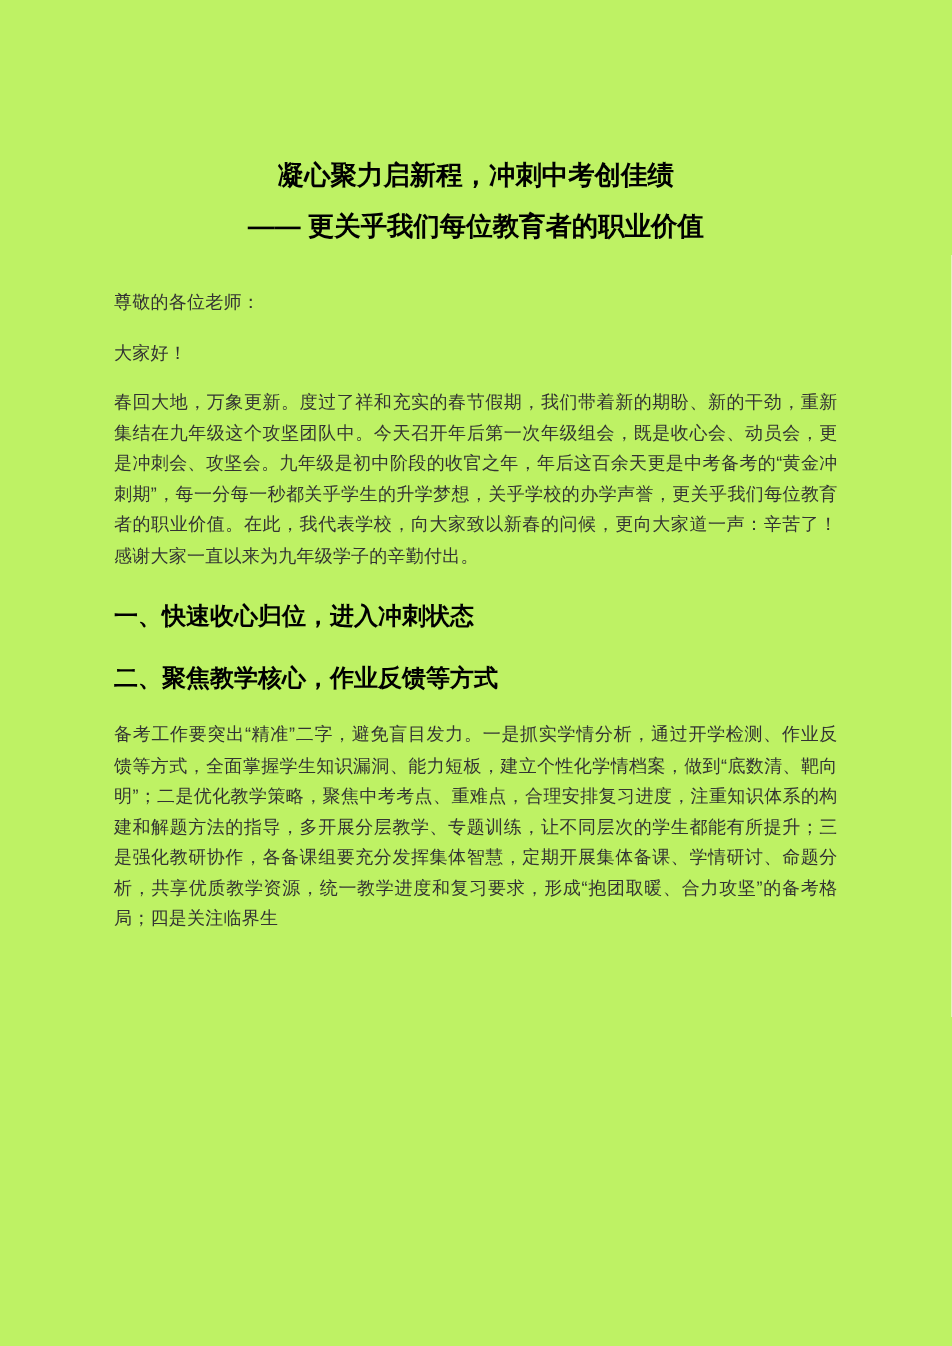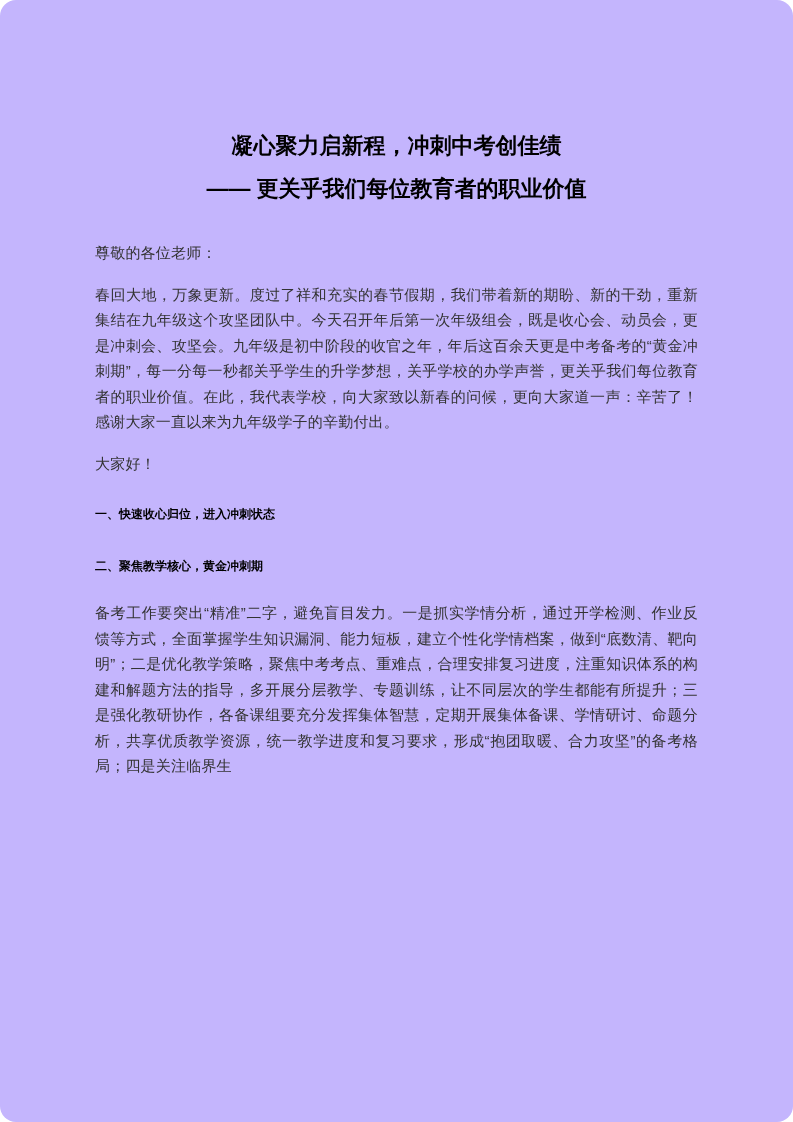--- a/index.html
+++ b/index.html
@@ -5,24 +5,23 @@
   html, body {
     margin: 0;
     padding: 0;
     background: #ffffff;
   }
   .page {
     position: relative;
     width: 793px;
     height: 1122px;
     margin: 0 auto;
-    background: #c4b5fd;
+    background: #bef264;
     overflow: hidden;
     font-family: "Liberation Sans", "DejaVu Sans", sans-serif;
-    border-radius: 16px;
   }
   .content {
     padding: 0 95px;
   }
   .doc-title {
     margin: 0;
     text-align: center;
     font-size: 22px;
     font-weight: bold;
     color: #000000;
@@ -37,49 +36,49 @@
   .doc-body p {
     margin: 16px 0 8px 0;
     font-size: 15px;
     line-height: 25.5px;
     color: #333333;
     text-align: justify;
     letter-spacing: 0.2px;
   }
   .section-heading {
     margin: 24px 0 20px 0;
-    font-size: 12px;
+    font-size: 20px;
     font-weight: bold;
     color: #000000;
     line-height: 28px;
     text-align: left;
   }
 </style>
 </head>
 <body>
 
 <div class="page">
   <div class="content">
 
     <h1 class="doc-title first">凝心聚力启新程，冲刺中考创佳绩</h1>
 
     <h1 class="doc-title">—— 更关乎我们每位教育者的职业价值</h1>
 
     <div class="doc-body">
 
       <p>尊敬的各位老师：</p>
 
+      <p>大家好！</p>
+
       <p>春回大地，万象更新。度过了祥和充实的春节假期，我们带着新的期盼、新的干劲，重新集结在九年级这个攻坚团队中。今天召开年后第一次年级组会，既是收心会、动员会，更是冲刺会、攻坚会。九年级是初中阶段的收官之年，年后这百余天更是中考备考的“黄金冲刺期”，每一分每一秒都关乎学生的升学梦想，关乎学校的办学声誉，更关乎我们每位教育者的职业价值。在此，我代表学校，向大家致以新春的问候，更向大家道一声：辛苦了！感谢大家一直以来为九年级学子的辛勤付出。</p>
-
-      <p>大家好！</p>
 
 
 
       <h2 class="section-heading">一、快速收心归位，进入冲刺状态</h2>
 
 
-      <h2 class="section-heading">二、聚焦教学核心，黄金冲刺期</h2>
+      <h2 class="section-heading">二、聚焦教学核心，作业反馈等方式</h2>
 
       <p>备考工作要突出“精准”二字，避免盲目发力。一是抓实学情分析，通过开学检测、作业反馈等方式，全面掌握学生知识漏洞、能力短板，建立个性化学情档案，做到“底数清、靶向明”；二是优化教学策略，聚焦中考考点、重难点，合理安排复习进度，注重知识体系的构建和解题方法的指导，多开展分层教学、专题训练，让不同层次的学生都能有所提升；三是强化教研协作，各备课组要充分发挥集体智慧，定期开展集体备课、学情研讨、命题分析，共享优质教学资源，统一教学进度和复习要求，形成“抱团取暖、合力攻坚”的备考格局；四是关注临界生</p>
 
     </div>
   </div>
 </div>
 
 </body></html>

